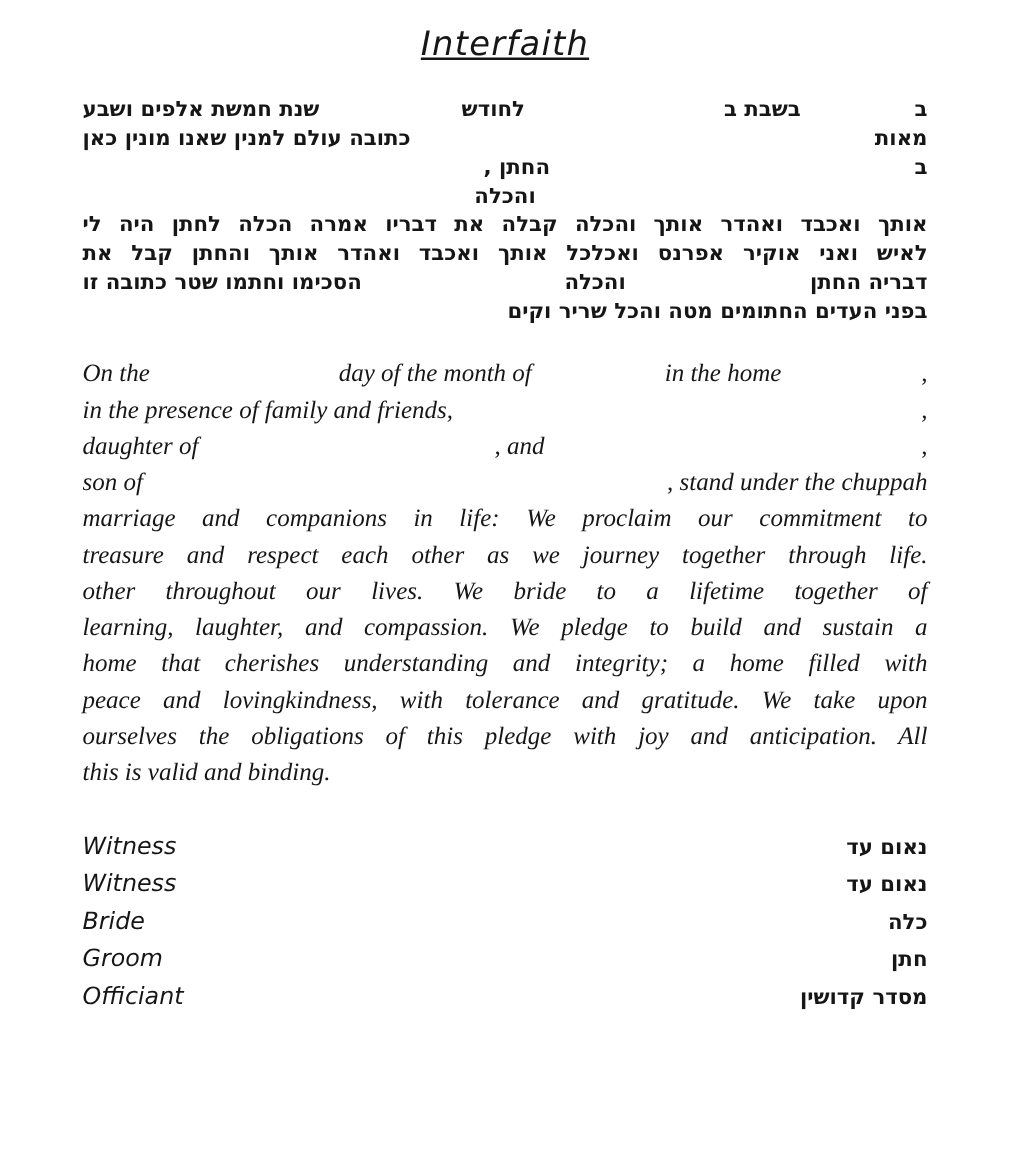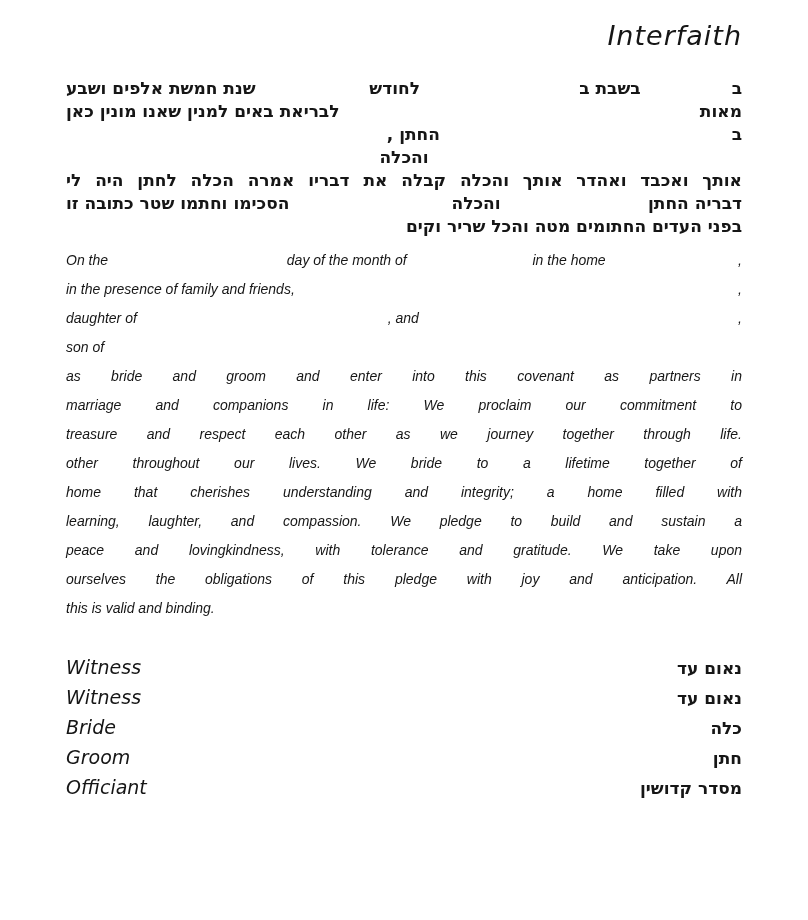--- a/index.html
+++ b/index.html
@@ -1,36 +1,36 @@
 <!DOCTYPE html>
 <html><head>
 <meta charset="utf-8">
 <style>
   html,body{margin:0;padding:0;background:#ffffff;}
   body{width:808px;height:920px;color:#161616;overflow:hidden;}
   .page{box-sizing:border-box;width:808px;height:920px;padding:20px 66px 0 66px;}
 
   
-  .title{text-align:right;font:italic 27px "DejaVu Sans",sans-serif;
-         letter-spacing:1px;margin:0 0 26px 0;}
+  .title{text-align:center;font:italic 27px "DejaVu Sans",sans-serif;
+         letter-spacing:1px;margin:0 0 26px 0;text-decoration:underline;}
 
   
   .heb{direction:rtl;font-family:"DejaVu Sans",sans-serif;font-weight:bold;
        font-size:17px;line-height:23px;}
   .hrow{display:flex;align-items:baseline;}
   .blank{flex-grow:1;min-width:12px;}
   .g08{flex-grow:0.8;} .g095{flex-grow:0.95;} .g10{flex-grow:1;}
   .g11{flex-grow:1.1;} .g135{flex-grow:1.35;} .g14{flex-grow:1.4;}
   .g22{flex-grow:2.2;} .g28{flex-grow:2.8;}
   .jline{text-align:justify;text-align-last:justify;}
   .witness-line{padding-left:230px;text-align:right;}
 
   
-  .en{font-family:Liberation Sans, sans-serif;font-style:italic;
-      font-size:14px;line-height:29px;margin-top:8px;}
+  .en{font-family:Liberation Serif, serif;font-style:italic;
+      font-size:20px;line-height:29px;margin-top:24px;}
   .erow{display:flex;align-items:baseline;}
   .en .jline{text-align:justify;text-align-last:justify;}
   .plain{text-align:left;}
 
   
   .sigs{margin-top:30px;font-size:19px;line-height:29px;}
   .sig-row{display:flex;justify-content:space-between;align-items:baseline;}
   .sig-en{font-family:"DejaVu Sans",sans-serif;font-style:italic;}
   .sig-he{direction:rtl;font-family:"DejaVu Sans",sans-serif;font-weight:bold;
           font-size:17px;font-style:normal;}
@@ -50,37 +50,38 @@
       <span>בשבת ב</span>
       <span class="blank g14"></span>
       <span>לחודש</span>
       <span class="blank g10"></span>
       <span>שנת חמשת אלפים ושבע</span>
     </div>
 
     <div class="hrow">
       <span>מאות</span>
       <span class="blank g10"></span>
-      <span>לבריאת באים למנין שאנו מונין כאן</span>
+      <span>כתובה עולם למנין שאנו מונין כאן</span>
     </div>
 
     <div class="hrow">
       <span>ב</span>
       <span class="blank g10"></span>
       <span>החתן ,</span>
       <span class="blank g11"></span>
     </div>
 
     <div class="hrow">
       <span class="blank g10"></span>
       <span>והכלה</span>
       <span class="blank g10"></span>
     </div>
 
     <div class="jline">אותך ואכבד ואהדר אותך והכלה קבלה את דבריו אמרה הכלה לחתן היה לי</div>
+    <div class="jline">לאיש ואני אוקיר אפרנס ואכלכל אותך ואכבד ואהדר אותך והחתן קבל את</div>
 
     <div class="hrow">
       <span>דבריה החתן</span>
       <span class="blank g10"></span>
       <span>והכלה</span>
       <span class="blank g11"></span>
       <span>הסכימו וחתמו שטר כתובה זו</span>
     </div>
 
     <div class="witness-line">בפני העדים החתומים מטה והכל שריר וקים</div>
@@ -108,28 +109,28 @@
       <span>daughter of</span>
       <span class="blank g22"></span>
       <span>, and</span>
       <span class="blank g28"></span>
       <span>,</span>
     </div>
 
     <div class="erow">
       <span>son of</span>
       <span class="blank g10"></span>
+      <span>, stand under the chuppah</span>
     </div>
 
-    <div class="jline">as bride and groom and enter into this covenant as partners in</div>
     <div class="jline">marriage and companions in life: We proclaim our commitment to</div>
     <div class="jline">treasure and respect each other as we journey together through life.</div>
     <div class="jline">other throughout our lives. We bride to a lifetime together of</div>
+    <div class="jline">learning, laughter, and compassion. We pledge to build and sustain a</div>
     <div class="jline">home that cherishes understanding and integrity; a home filled with</div>
-    <div class="jline">learning, laughter, and compassion. We pledge to build and sustain a</div>
     <div class="jline">peace and lovingkindness, with tolerance and gratitude. We take upon</div>
     <div class="jline">ourselves the obligations of this pledge with joy and anticipation. All</div>
     <div class="plain">this is valid and binding.</div>
   </div>
 
   <div class="sigs">
 
     <div class="sig-row">
       <span class="sig-en">Witness</span>
       <span class="sig-he">נאום עד</span>

